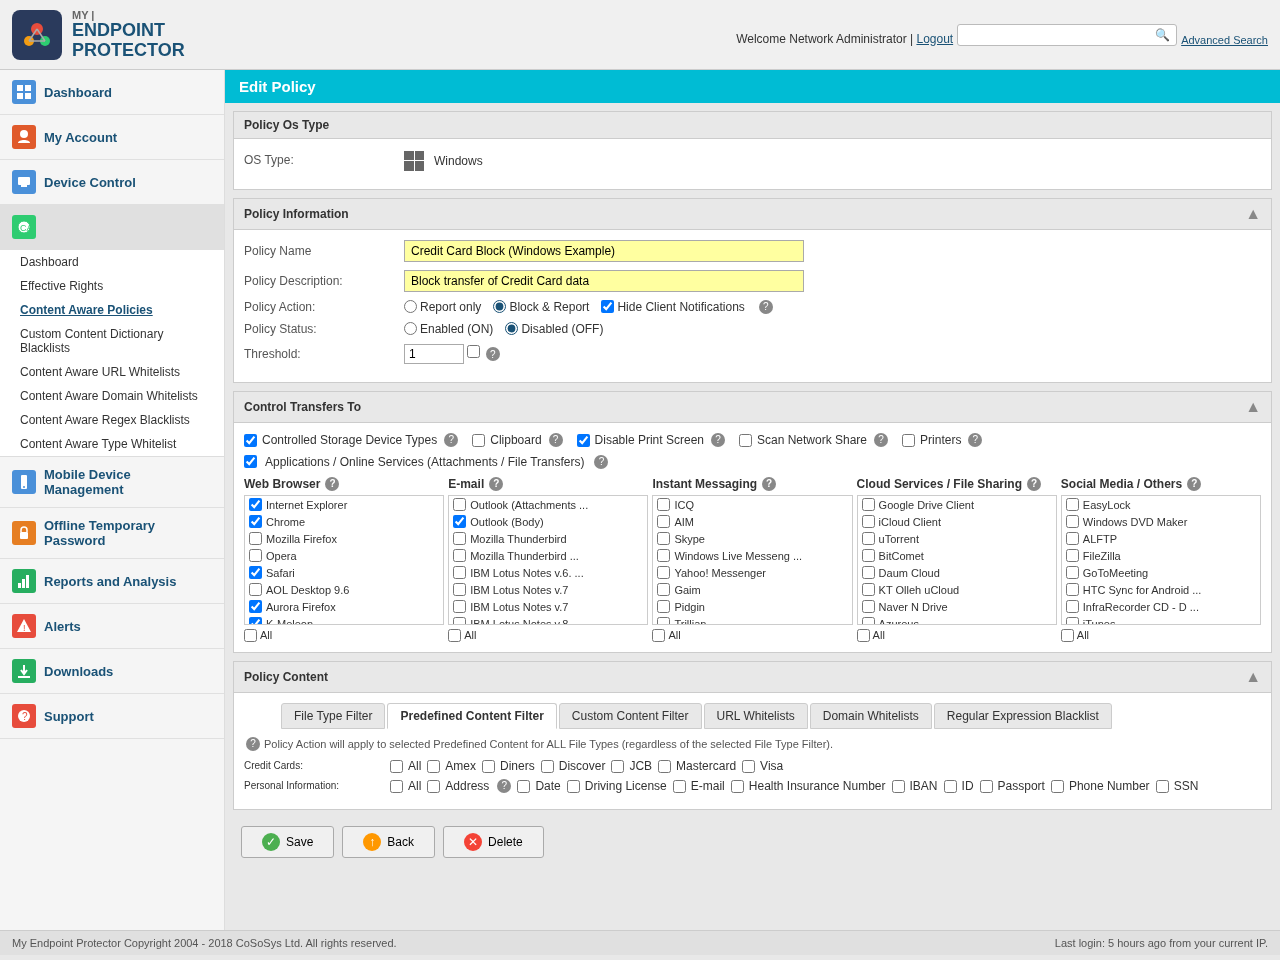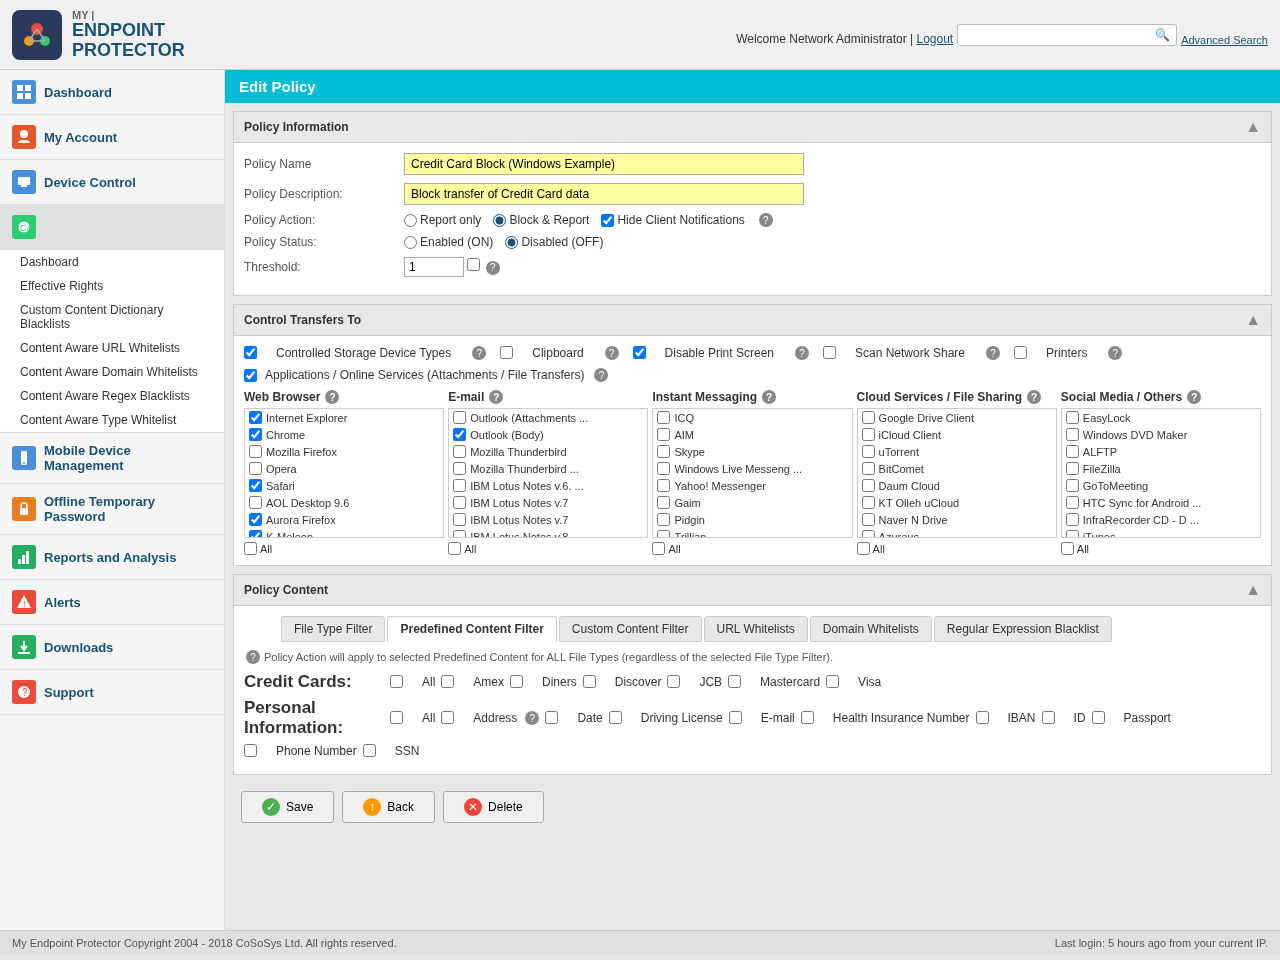--- a/index.html
+++ b/index.html
@@ -50,21 +50,21 @@
     .form-label { width: 160px; color: #555; font-size: 12px; }
     .form-value { flex: 1; }
     .os-icon { display: inline-flex; align-items: center; gap: 5px; }
     .win-icon { width: 20px; height: 20px; display: inline-grid; grid-template-columns: 1fr 1fr; gap: 1px; }
     .win-icon span { background: #666; display: block; }
     input[type="text"].field-yellow { background: #ffffa0; border: 1px solid #aaa; padding: 3px 6px; font-size: 12px; width: 300px; }
     input[type="text"].field-wide { width: 400px; }
 
     .radio-group { display: flex; align-items: center; gap: 12px; }
     .radio-group label { display: flex; align-items: center; gap: 3px; cursor: pointer; font-size: 12px; }
-    .checkbox-label { display: flex; align-items: flex-start; gap: 19px; font-size: 12px; }
+    .checkbox-label { display: flex; align-items: flex-end; gap: 5px; font-size: 12px; }
 
     .help-icon { display: inline-flex; align-items: center; justify-content: center; width: 14px; height: 14px; background: #888; color: white; border-radius: 50%; font-size: 10px; cursor: pointer; margin-left: 2px; }
 
     .threshold-input { width: 60px; border: 1px solid #aaa; padding: 2px 4px; font-size: 12px; }
 
     
     .transfers-row { display: flex; align-items: center; gap: 14px; flex-wrap: wrap; margin-bottom: 8px; }
     .transfers-row2 { display: flex; align-items: center; gap: 8px; margin-bottom: 8px; }
 
     
@@ -76,21 +76,21 @@
     .app-list-box .item input[type="checkbox"] { margin: 0; }
     .app-list-all { margin-top: 4px; display: flex; align-items: center; gap: 3px; font-size: 11px; }
 
     
     .tabs { display: flex; gap: 2px; margin-bottom: 8px; padding-left: 37px; }
     .tab { padding: 5px 12px; font-size: 12px; border: 1px solid #ccc; background: #e8e8e8; cursor: pointer; border-radius: 3px 3px 0 0; }
     .tab.active { background: white; border-bottom-color: white; font-weight: bold; }
 
     .policy-note { font-size: 11px; color: #555; margin-bottom: 8px; display: flex; align-items: center; gap: 4px; }
     .category-row { display: flex; align-items: center; gap: 6px; margin-bottom: 6px; flex-wrap: wrap; }
-    .category-label { font-weight: bold; font-size: 17px; width: 140px; }
+    .category-label { font-weight: normal; font-size: 10px; width: 140px; }
 
     
     .action-buttons { display: flex; gap: 8px; padding: 8px; }
     .btn { display: flex; align-items: center; gap: 6px; padding: 6px 20px; border: 1px solid #aaa; border-radius: 3px; cursor: pointer; font-size: 12px; background: #f5f5f5; }
     .btn-save { background: #f0f0f0; }
     .btn-back { background: #f0f0f0; }
     .btn-delete { background: #f0f0f0; }
     .btn-icon { width: 18px; height: 18px; border-radius: 50%; display: flex; align-items: center; justify-content: center; font-size: 12px; }
     .btn-icon-green { background: #4caf50; color: white; }
     .btn-icon-orange { background: #ff9800; color: white; }
@@ -181,20 +181,21 @@
         <svg width="16" height="16" viewBox="0 0 16 16">
             <circle cx="8" cy="8" r="6" fill="white" stroke="#2ecc71" stroke-width="1"></circle>
             <text x="4" y="12" font-size="9" fill="#2ecc71">CAP</text>
           </svg>
       </div>
     </div>
 
     <div class="sidebar-subitems">
       <div class="sidebar-subitem">Dashboard</div>
       <div class="sidebar-subitem">Effective Rights</div>
+      <div class="sidebar-subitem active"><a href="#">Content Aware Policies</a></div>
       <div class="sidebar-subitem">Custom Content Dictionary Blacklists</div>
       <div class="sidebar-subitem">Content Aware URL Whitelists</div>
       <div class="sidebar-subitem">Content Aware Domain Whitelists</div>
       <div class="sidebar-subitem">Content Aware Regex Blacklists</div>
       <div class="sidebar-subitem">Content Aware Type Whitelist</div>
     </div>
 
     <div class="sidebar-item">
       <div class="sidebar-icon" style="background:#4a90d9;">
         <svg width="16" height="16" viewBox="0 0 16 16">
@@ -257,20 +258,41 @@
     </div>
 
   </div>
 
   <div id="main">
     <div id="edit-policy-header">
       <span>Edit Policy</span>
     </div>
     <div id="content">
 
+      <div class="section">
+        <div class="section-header">
+          <span>Policy Os Type</span>
+        </div>
+        <div class="section-body">
+          <div class="form-row">
+            <div class="form-label">OS Type:</div>
+            <div class="form-value">
+              <span class="os-icon">
+                <div class="win-icon">
+                  <span></span>
+                    <span></span>
+                    <span></span>
+                    <span></span>
+                </div>
+                <span style="margin-left:5px;">Windows</span>
+              </span>
+            </div>
+          </div>
+        </div>
+      </div>
 
       <div class="section">
         <div class="section-header">
           <span>Policy Information</span>
           <button class="section-collapse">▲</button>
         </div>
         <div class="section-body">
           <div class="form-row">
             <div class="form-label">Policy Name</div>
             <div class="form-value">

